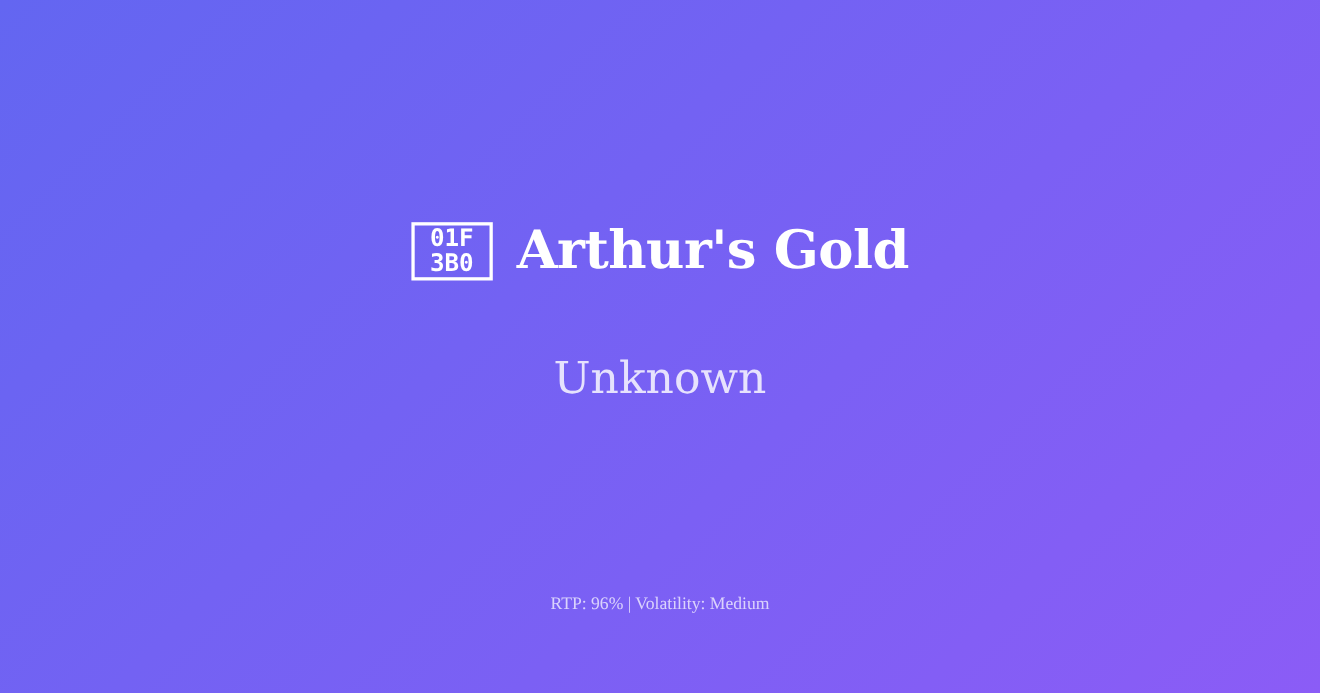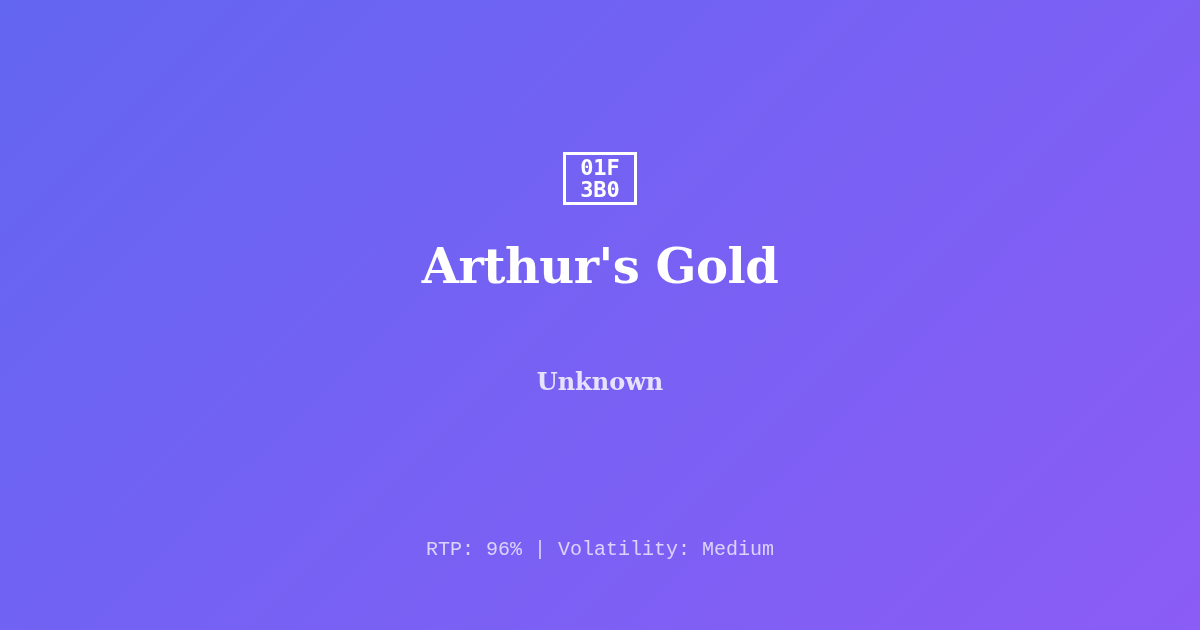--- a/index.html
+++ b/index.html
@@ -34,21 +34,21 @@
     flex-direction: column;
     align-items: center;
     justify-content: center;
     width: 100%;
     
     transform: translateY(-38px);
   }
 
   .title-row {
     display: flex;
-    flex-direction: column;
+    flex-direction: row;
     align-items: center;
     justify-content: center;
     gap: 22px;
     width: 100%;
   }
 
   
   .tofu {
     display: inline-flex;
     flex-direction: column;
@@ -79,45 +79,45 @@
     font-size: 48px;
     line-height: 78px;
     color: #ffffff;
     white-space: nowrap;
     letter-spacing: -0.5px;
     margin: 0;
   }
 
   .game-subtitle {
     font-family: "DejaVu Serif", "Liberation Serif", serif;
-    font-weight: 700;
-    font-size: 24px;
+    font-weight: 400;
+    font-size: 40px;
     line-height: 42px;
     color: rgba(255, 255, 255, 0.82);
     margin: 0;
     padding-top: 56px;
     white-space: nowrap;
   }
 
   
   .meta-footer {
     position: absolute;
     left: 0;
     right: 0;
     bottom: 66px;
     display: flex;
     align-items: center;
     justify-content: center;
     gap: 0;
   }
 
   .meta-text {
-    font-family: Liberation Mono, monospace;
+    font-family: Liberation Serif, serif;
     font-weight: 400;
-    font-size: 20px;
+    font-size: 16px;
     line-height: 28px;
     color: rgba(255, 255, 255, 0.72);
     white-space: pre;
   }
 </style>
 </head>
 <body>
 
 <div class="og-card">
 

